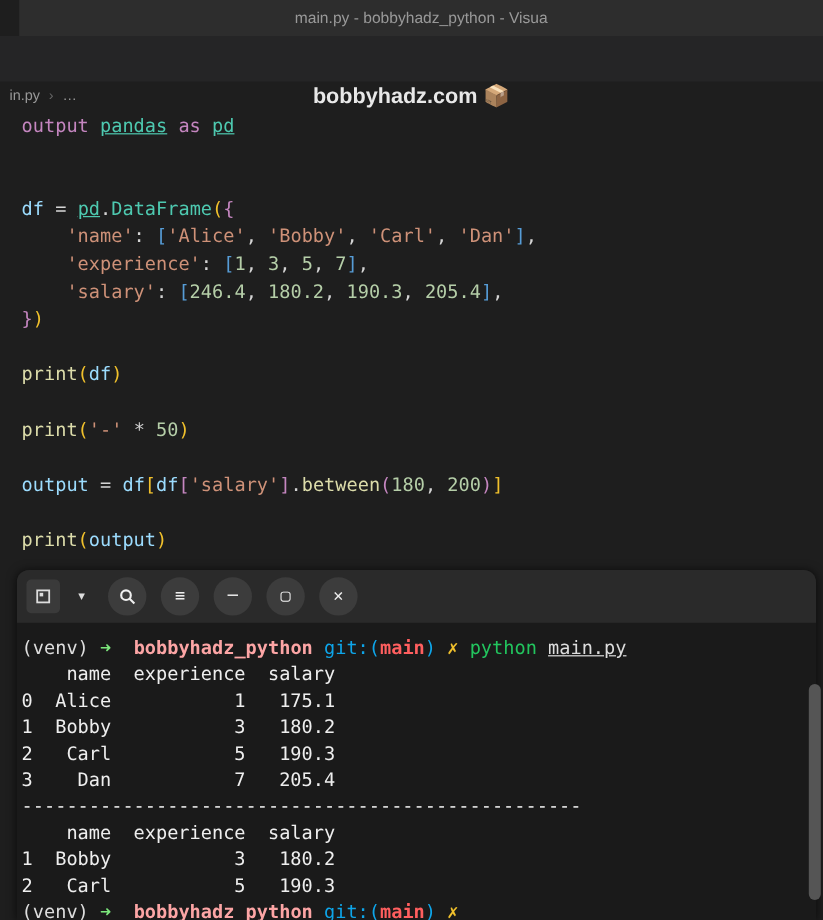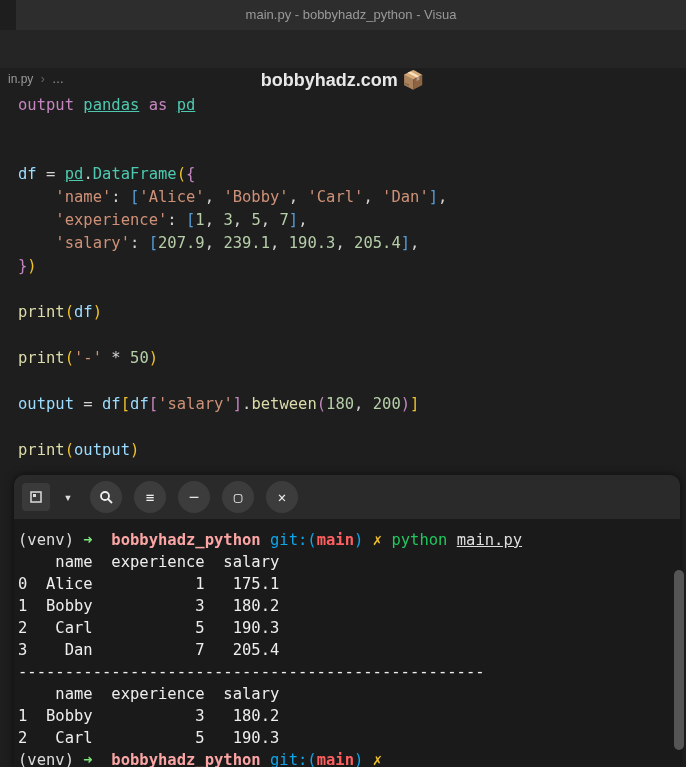--- a/index.html
+++ b/index.html
@@ -168,21 +168,21 @@
   <span class="sep">›</span>
   <span>…</span>
 </div>
 
 <div class="code-area"><span class="kw">output</span> <span class="mod">pandas</span> <span class="as">as</span> <span class="mod">pd</span>
 
 
 <span class="var">df</span> <span class="op">=</span> <span class="mod">pd</span><span class="punc">.</span><span class="cls">DataFrame</span><span class="pun-y">(</span><span class="pun-p">{</span>
     <span class="str">'name'</span><span class="punc">:</span> <span class="pun-b">[</span><span class="str">'Alice'</span><span class="punc">,</span> <span class="str">'Bobby'</span><span class="punc">,</span> <span class="str">'Carl'</span><span class="punc">,</span> <span class="str">'Dan'</span><span class="pun-b">]</span><span class="punc">,</span>
     <span class="str">'experience'</span><span class="punc">:</span> <span class="pun-b">[</span><span class="num">1</span><span class="punc">,</span> <span class="num">3</span><span class="punc">,</span> <span class="num">5</span><span class="punc">,</span> <span class="num">7</span><span class="pun-b">]</span><span class="punc">,</span>
-    <span class="str">'salary'</span><span class="punc">:</span> <span class="pun-b">[</span><span class="num">207.9</span><span class="punc">,</span> <span class="num">239.1</span><span class="punc">,</span> <span class="num">190.3</span><span class="punc">,</span> <span class="num">205.4</span><span class="pun-b">]</span><span class="punc">,</span>
+    <span class="str">'salary'</span><span class="punc">:</span> <span class="pun-b">[</span><span class="num">246.4</span><span class="punc">,</span> <span class="num">180.2</span><span class="punc">,</span> <span class="num">190.3</span><span class="punc">,</span> <span class="num">205.4</span><span class="pun-b">]</span><span class="punc">,</span>
 <span class="pun-p">}</span><span class="pun-y">)</span>
 
 <span class="func">print</span><span class="pun-y">(</span><span class="var">df</span><span class="pun-y">)</span>
 
 <span class="func">print</span><span class="pun-y">(</span><span class="str">'-'</span> <span class="op">*</span> <span class="num">50</span><span class="pun-y">)</span>
 
 <span class="var">output</span> <span class="op">=</span> <span class="var">df</span><span class="pun-y">[</span><span class="var">df</span><span class="pun-p">[</span><span class="str">'salary'</span><span class="pun-p">]</span><span class="punc">.</span><span class="func">between</span><span class="pun-p">(</span><span class="num">180</span><span class="punc">,</span> <span class="num">200</span><span class="pun-p">)</span><span class="pun-y">]</span>
 
 <span class="func">print</span><span class="pun-y">(</span><span class="var">output</span><span class="pun-y">)</span></div>
 

